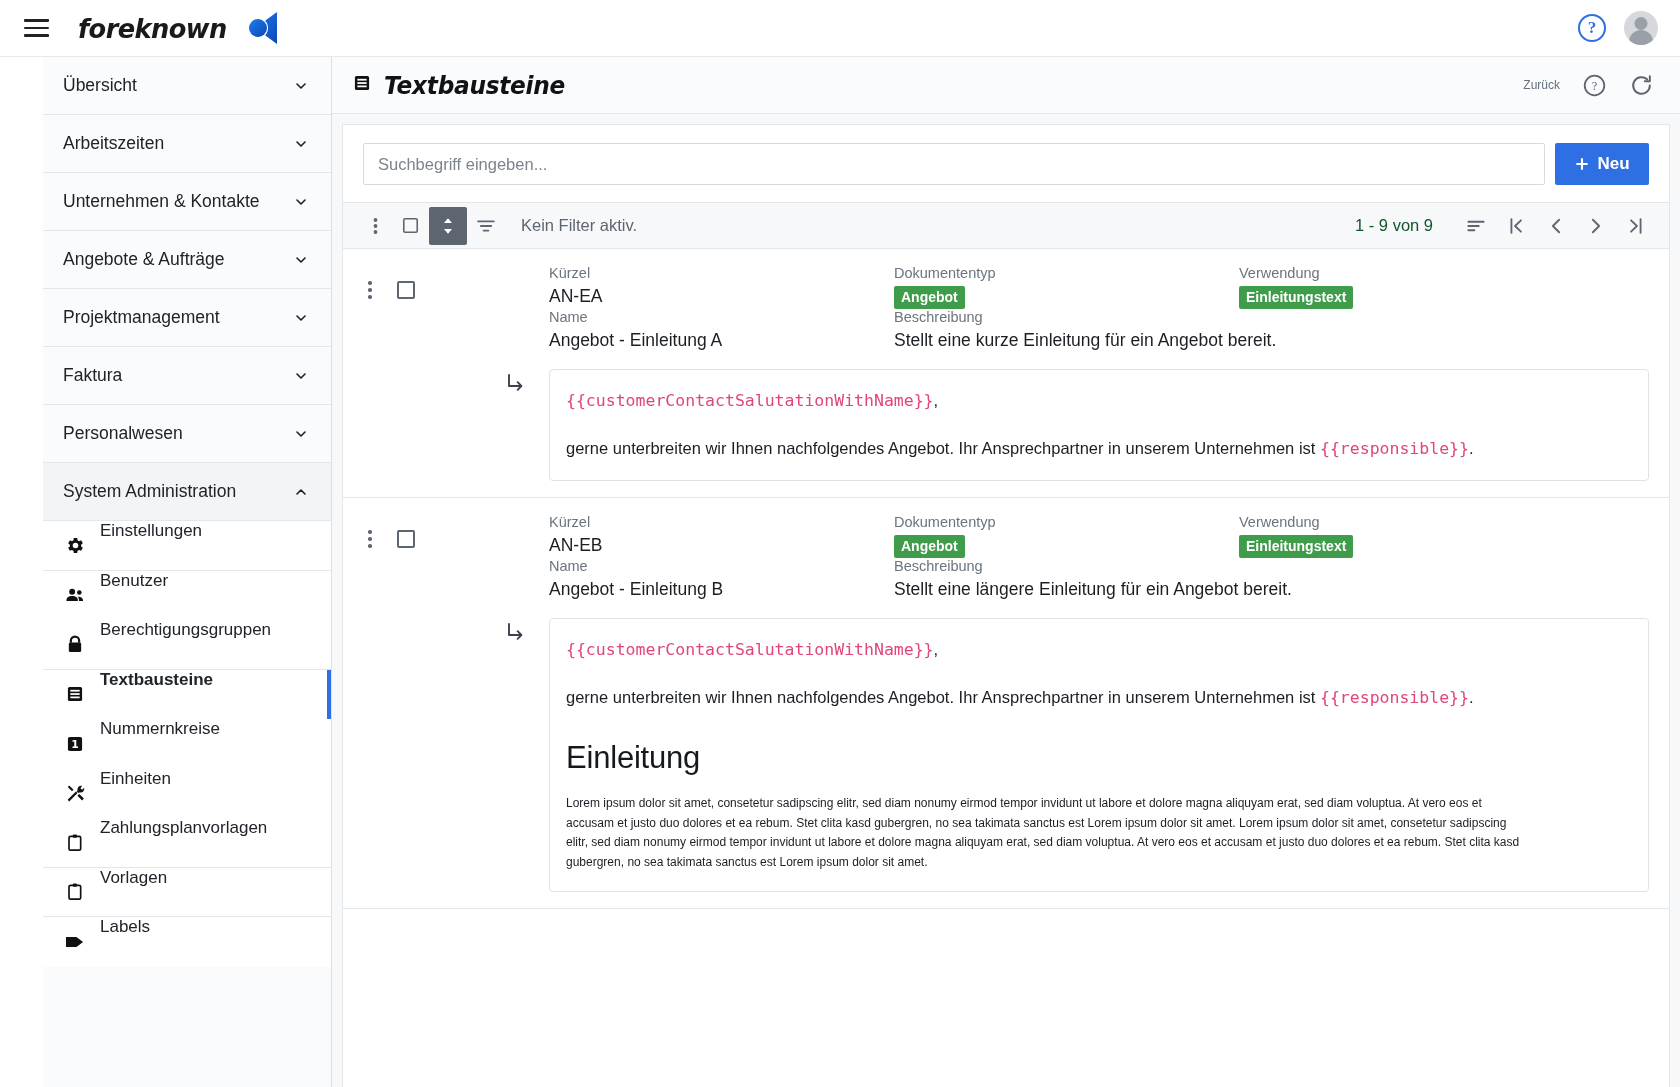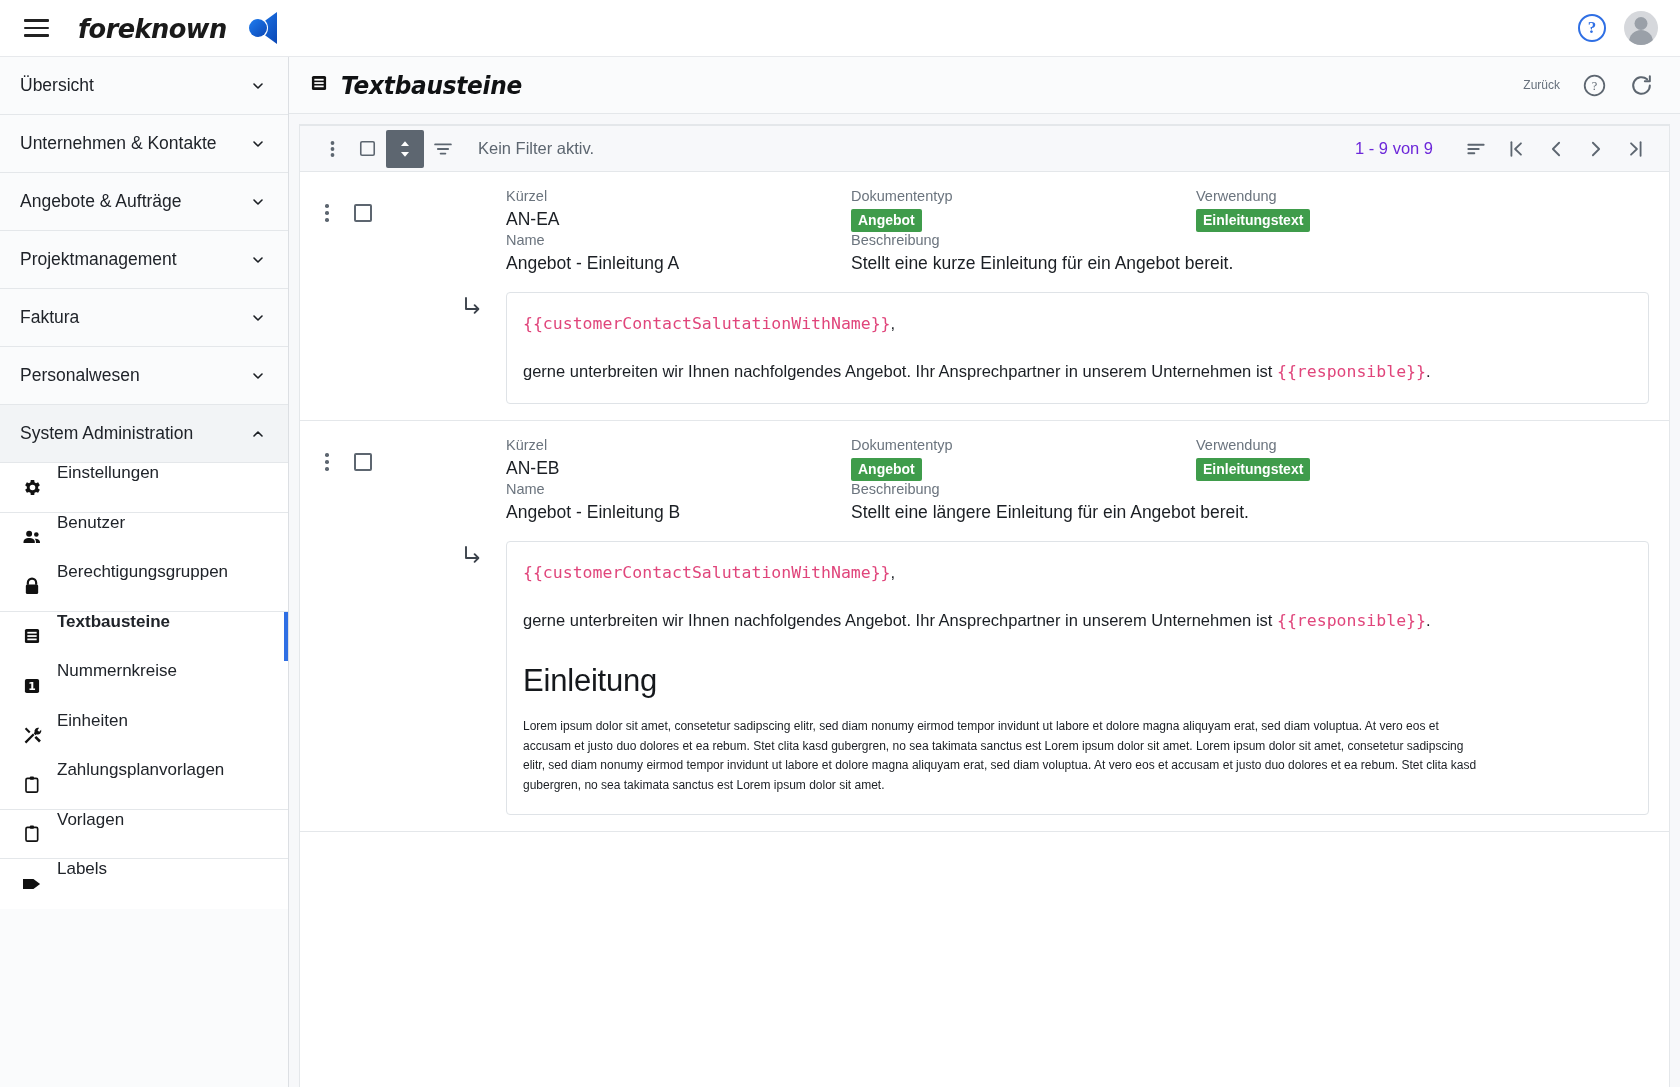--- a/index.html
+++ b/index.html
@@ -94,20 +94,21 @@
     border-radius: 12px 12px 0 0;
     background: #9aa0a8;
     left: 50%; bottom: 0px; transform: translateX(-50%);
   }
 
   
   .body-wrap {
     display: flex;
     height: 1030px;
     background: #ffffff;
+    margin-left: 43px;
   }
 
   
   .sidebar {
     width: 289px;
     min-width: 289px;
     background: #fafbfc;
     border-right: 1px solid #dcdfe3;
     overflow: hidden;
     position: relative;
@@ -276,21 +277,21 @@
     color: #5d6670;
   }
   .toolbar-right {
     margin-left: auto;
     display: flex;
     align-items: center;
     gap: 2px;
   }
   .count-text {
     font-size: 16.5px;
-    color: #6d28d9;
+    color: #14532d;
     margin-right: 22px;
     white-space: nowrap;
   }
 
   
   .row {
     border-bottom: 1px solid #e4e7ea;
     display: flex;
     padding: 16px 20px 16px 16px;
   }
@@ -420,20 +421,26 @@
 
     <div class="sidebar">
 
       <div class="nav-group">
         <span>Übersicht</span>
         <svg class="chev" viewBox="0 0 24 24">
             <path d="M6 9l6 6 6-6" fill="none" stroke="#1b1f24" stroke-width="2.4" stroke-linecap="round" stroke-linejoin="round"></path>
           </svg>
       </div>
 
+      <div class="nav-group">
+        <span>Arbeitszeiten</span>
+        <svg class="chev" viewBox="0 0 24 24">
+            <path d="M6 9l6 6 6-6" fill="none" stroke="#1b1f24" stroke-width="2.4" stroke-linecap="round" stroke-linejoin="round"></path>
+          </svg>
+      </div>
 
       <div class="nav-group">
         <span>Unternehmen &amp; Kontakte</span>
         <svg class="chev" viewBox="0 0 24 24">
             <path d="M6 9l6 6 6-6" fill="none" stroke="#1b1f24" stroke-width="2.4" stroke-linecap="round" stroke-linejoin="round"></path>
           </svg>
       </div>
 
       <div class="nav-group">
         <span>Angebote &amp; Aufträge</span>
@@ -597,20 +604,29 @@
                 <path d="M20 12a8 8 0 1 1-2.6-5.9" fill="none" stroke="#5d6670" stroke-width="1.9" stroke-linecap="round"></path>
                 <path d="M20 3.2V8h-4.8" fill="none" stroke="#5d6670" stroke-width="1.9" stroke-linecap="round" stroke-linejoin="round"></path>
               </svg>
           </span>
         </div>
       </div>
 
       <div class="content-scroll">
         <div class="card">
 
+          <div class="search-row">
+            <input class="search-input" type="text" placeholder="Suchbegriff eingeben..." style="">
+            <button class="btn-new">
+              <svg width="16" height="16" viewBox="0 0 24 24">
+                  <path d="M12 4.6v14.8M4.6 12h14.8" stroke="#fff" stroke-width="3.1" stroke-linecap="round"></path>
+                </svg>
+              <span>Neu</span>
+            </button>
+          </div>
 
           <div class="toolbar">
             <div class="tb-btn tb-kebab">
               <svg width="5" height="20" viewBox="0 0 5 20">
                   <circle cx="2.5" cy="4" r="1.9" fill="#5d6670"></circle>
                   <circle cx="2.5" cy="10" r="1.9" fill="#5d6670"></circle>
                   <circle cx="2.5" cy="16" r="1.9" fill="#5d6670"></circle>
                 </svg>
             </div>
             <div class="tb-btn">

